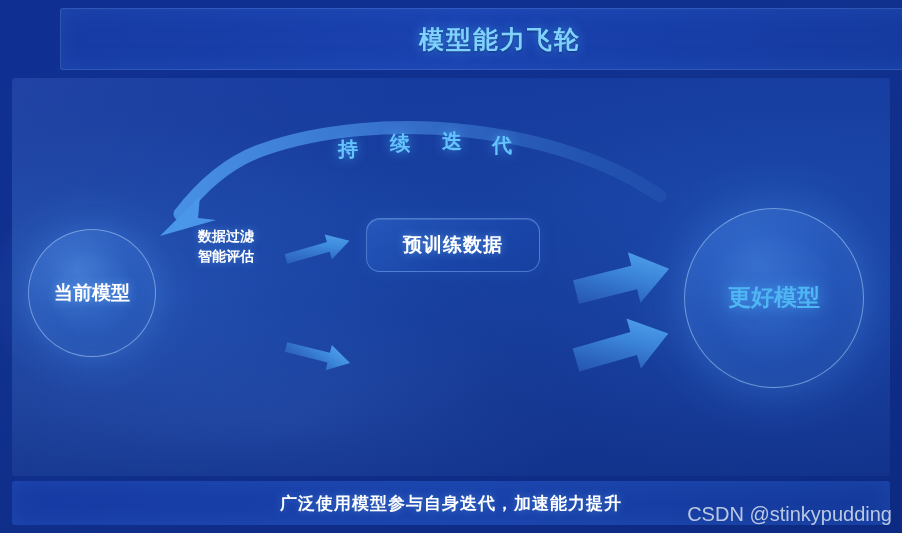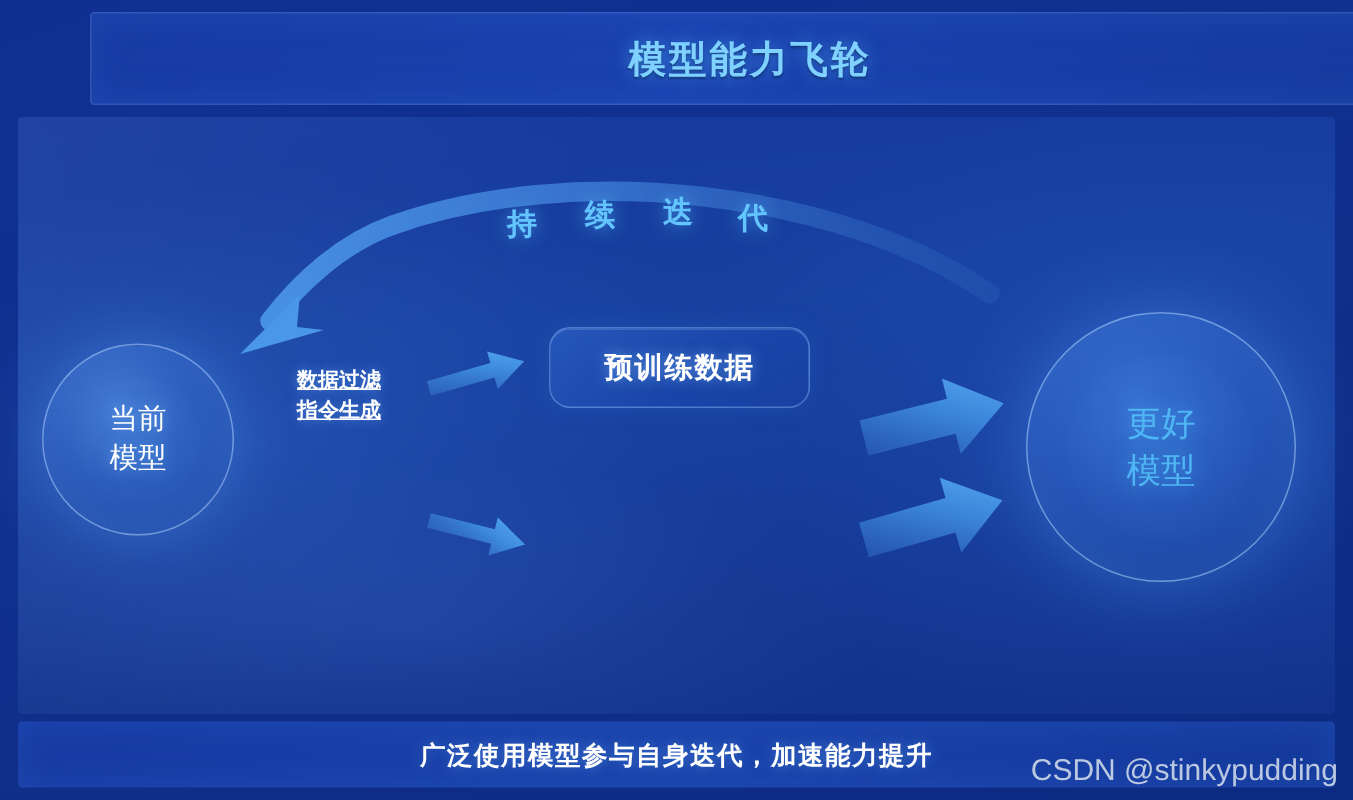--- a/index.html
+++ b/index.html
@@ -70,26 +70,26 @@
     width: 902px;
     height: 533px;
     pointer-events: none;
   }
 
   
   .node-circle {
     position: absolute;
     border-radius: 50%;
     display: flex;
-    flex-direction: column;
+    flex-direction: row;
     align-items: center;
     justify-content: center;
     text-align: left;
     line-height: 1.35;
-    font-weight: normal;
+    font-weight: bold;
   }
   .circle-left {
     left: 28px;
     top: 229px;
     width: 126px;
     height: 126px;
     border: 1px solid rgba(175,210,255,0.55);
     background:
       radial-gradient(circle at 38% 32%, rgba(90,150,235,0.50) 0%, rgba(50,105,205,0.30) 45%, rgba(25,70,165,0.12) 75%);
     box-shadow: 0 0 26px rgba(80,150,245,0.22), inset 0 0 22px rgba(110,170,255,0.16);
@@ -138,21 +138,21 @@
     position: absolute;
     left: 198px;
     width: 90px;
     color: #ffffff;
     font-size: 14px;
     font-weight: bold;
     line-height: 1.45;
     text-shadow: 0 0 8px rgba(110,180,255,0.5);
     white-space: nowrap;
   }
-  .label-filter { top: 243px; text-decoration: underline; }
+  .label-filter { top: 226px; }
   .label-instruct { top: 320px; }
 
   
   .cycle-caption {
     position: absolute;
     left: 330px;
     top: 122px;
     width: 210px;
     height: 40px;
     pointer-events: none;
@@ -265,21 +265,21 @@
     <div>模型</div>
   </div>
 
   <div class="node-circle circle-right">
     <div>更好</div>
     <div>模型</div>
   </div>
 
   <div class="step-label label-filter">
     <div>数据过滤</div>
-    <div>指令生成</div>
+    <div>智能评估</div>
   </div>
 
   <div class="data-box box-pretrain">预训练数据</div>
 
   <div class="footer-bar">
     <div class="footer-text">广泛使用模型参与自身迭代，加速能力提升</div>
   </div>
 
   <div class="watermark">CSDN @stinkypudding</div>
 

